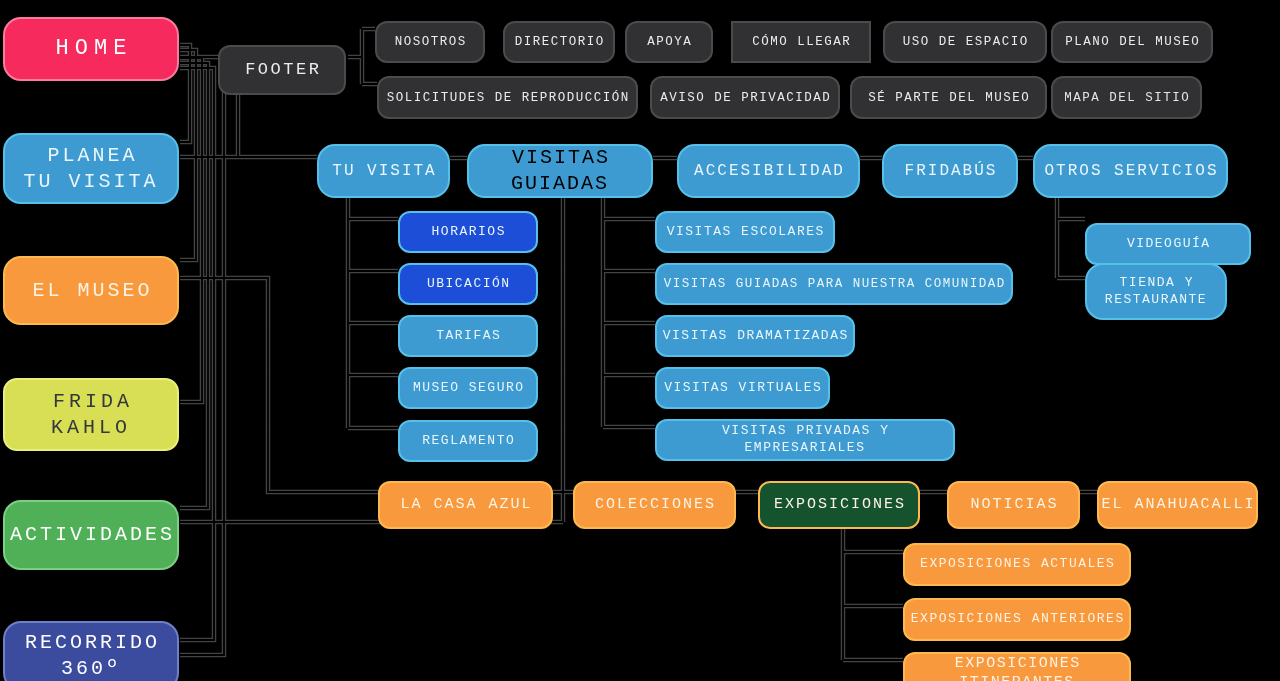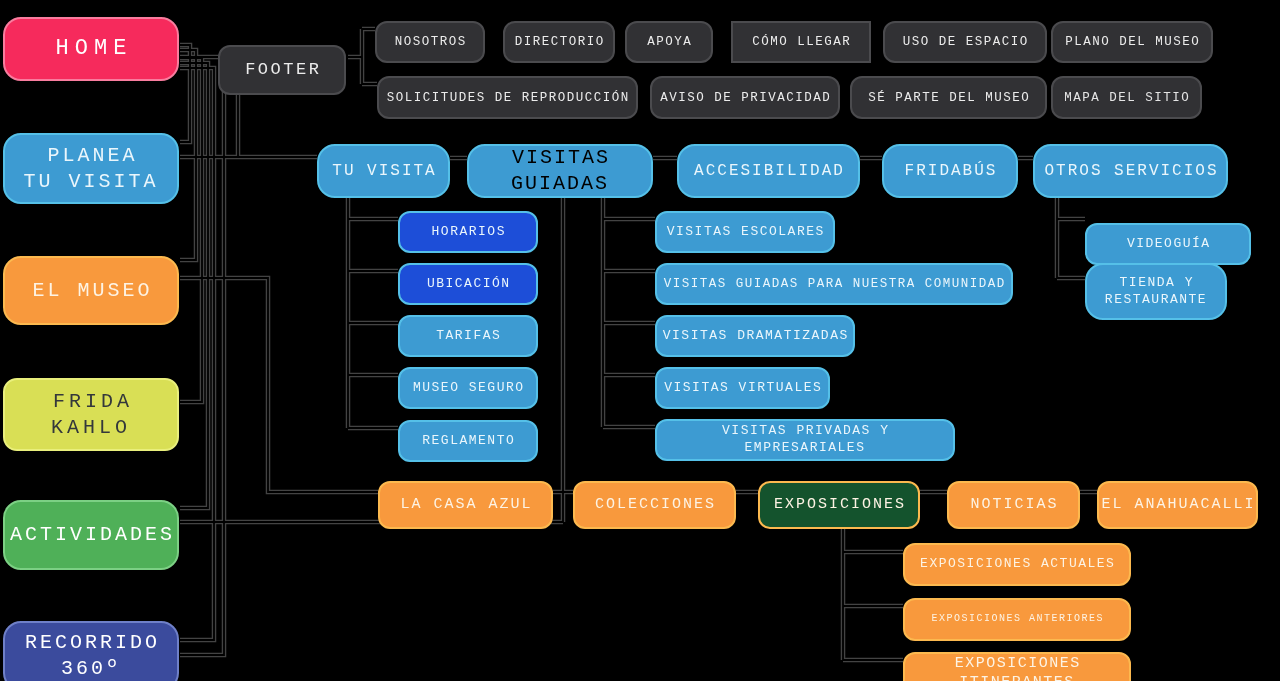--- a/index.html
+++ b/index.html
@@ -103,17 +103,17 @@
       <div class="node" style="left: 655px; top: 406px; width: 300px; height: 42px; font-size: 13px; letter-spacing: 1.5px; text-indent: 1.5px; background: rgb(61, 155, 210); border-color: rgb(85, 192, 232); color: rgb(234, 246, 252); border-radius: 12px;"><span>VISITAS PRIVADAS Y EMPRESARIALES</span></div>
       <div class="node" style="left: 1085px; top: 210px; width: 166px; height: 42px; font-size: 13px; letter-spacing: 1.5px; text-indent: 1.5px; background: rgb(61, 155, 210); border-color: rgb(85, 192, 232); color: rgb(234, 246, 252); border-radius: 12px;"><span>VIDEOGUÍA</span></div>
       <div class="node" style="left: 1085px; top: 250px; width: 142px; height: 57px; font-size: 13px; letter-spacing: 1.5px; text-indent: 1.5px; background: rgb(61, 155, 210); border-color: rgb(85, 192, 232); color: rgb(234, 246, 252); border-radius: 18px;"><span>TIENDA Y
 RESTAURANTE</span></div>
       <div class="node" style="left: 378px; top: 468px; width: 175px; height: 48px; font-size: 15px; letter-spacing: 2px; text-indent: 2px; background: rgb(248, 153, 61); border-color: rgb(252, 185, 79); color: rgb(253, 243, 228); border-radius: 12px;"><span>LA CASA AZUL</span></div>
       <div class="node" style="left: 573px; top: 468px; width: 163px; height: 48px; font-size: 15px; letter-spacing: 2px; text-indent: 2px; background: rgb(248, 153, 61); border-color: rgb(252, 185, 79); color: rgb(253, 243, 228); border-radius: 12px;"><span>COLECCIONES</span></div>
       <div class="node" style="left: 758px; top: 468px; width: 162px; height: 48px; font-size: 15px; letter-spacing: 2px; text-indent: 2px; background: #14532d; border-color: rgb(252, 185, 79); color: rgb(253, 243, 228); border-radius: 12px;"><span>EXPOSICIONES</span></div>
       <div class="node" style="left: 947px; top: 468px; width: 133px; height: 48px; font-size: 15px; letter-spacing: 2px; text-indent: 2px; background: rgb(248, 153, 61); border-color: rgb(252, 185, 79); color: rgb(253, 243, 228); border-radius: 12px;"><span>NOTICIAS</span></div>
       <div class="node" style="left: 1097px; top: 468px; width: 161px; height: 48px; font-size: 15px; letter-spacing: 2px; text-indent: 2px; background: rgb(248, 153, 61); border-color: rgb(252, 185, 79); color: rgb(253, 243, 228); border-radius: 12px;"><span>EL ANAHUACALLI</span></div>
       <div class="node" style="left: 903px; top: 530px; width: 228px; height: 43px; font-size: 13px; letter-spacing: 1.5px; text-indent: 1.5px; background: rgb(248, 153, 61); border-color: rgb(252, 185, 79); color: rgb(253, 243, 228); border-radius: 12px;"><span>EXPOSICIONES ACTUALES</span></div>
-      <div class="node" style="left: 903px; top: 585px; width: 228px; height: 43px; font-size: 10px; letter-spacing: 1.5px; text-indent: 1.5px; background: rgb(248, 153, 61); border-color: rgb(252, 185, 79); color: rgb(253, 243, 228); border-radius: 12px;"><span>EXPOSICIONES ANTERIORES</span></div>
+      <div class="node" style="left: 903px; top: 585px; width: 228px; height: 43px; font-size: 13px; letter-spacing: 1.5px; text-indent: 1.5px; background: rgb(248, 153, 61); border-color: rgb(252, 185, 79); color: rgb(253, 243, 228); border-radius: 12px;"><span>EXPOSICIONES ANTERIORES</span></div>
       <div class="node" style="left: 903px; top: 639px; width: 228px; height: 42px; font-size: 15px; letter-spacing: 1.5px; text-indent: 1.5px; background: rgb(248, 153, 61); border-color: rgb(252, 185, 79); color: rgb(253, 243, 228); border-radius: 12px;"><span>EXPOSICIONES ITINERANTES</span></div>
     </div>
 
 </div>
 
 </body></html>

